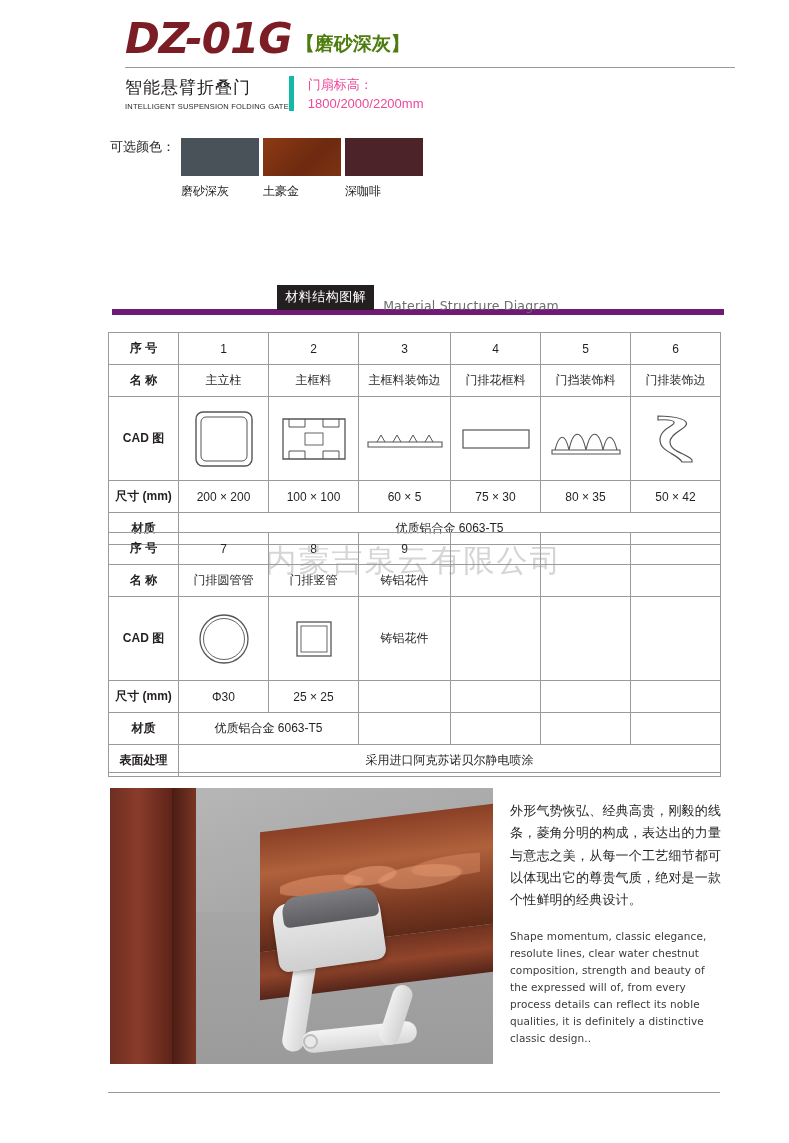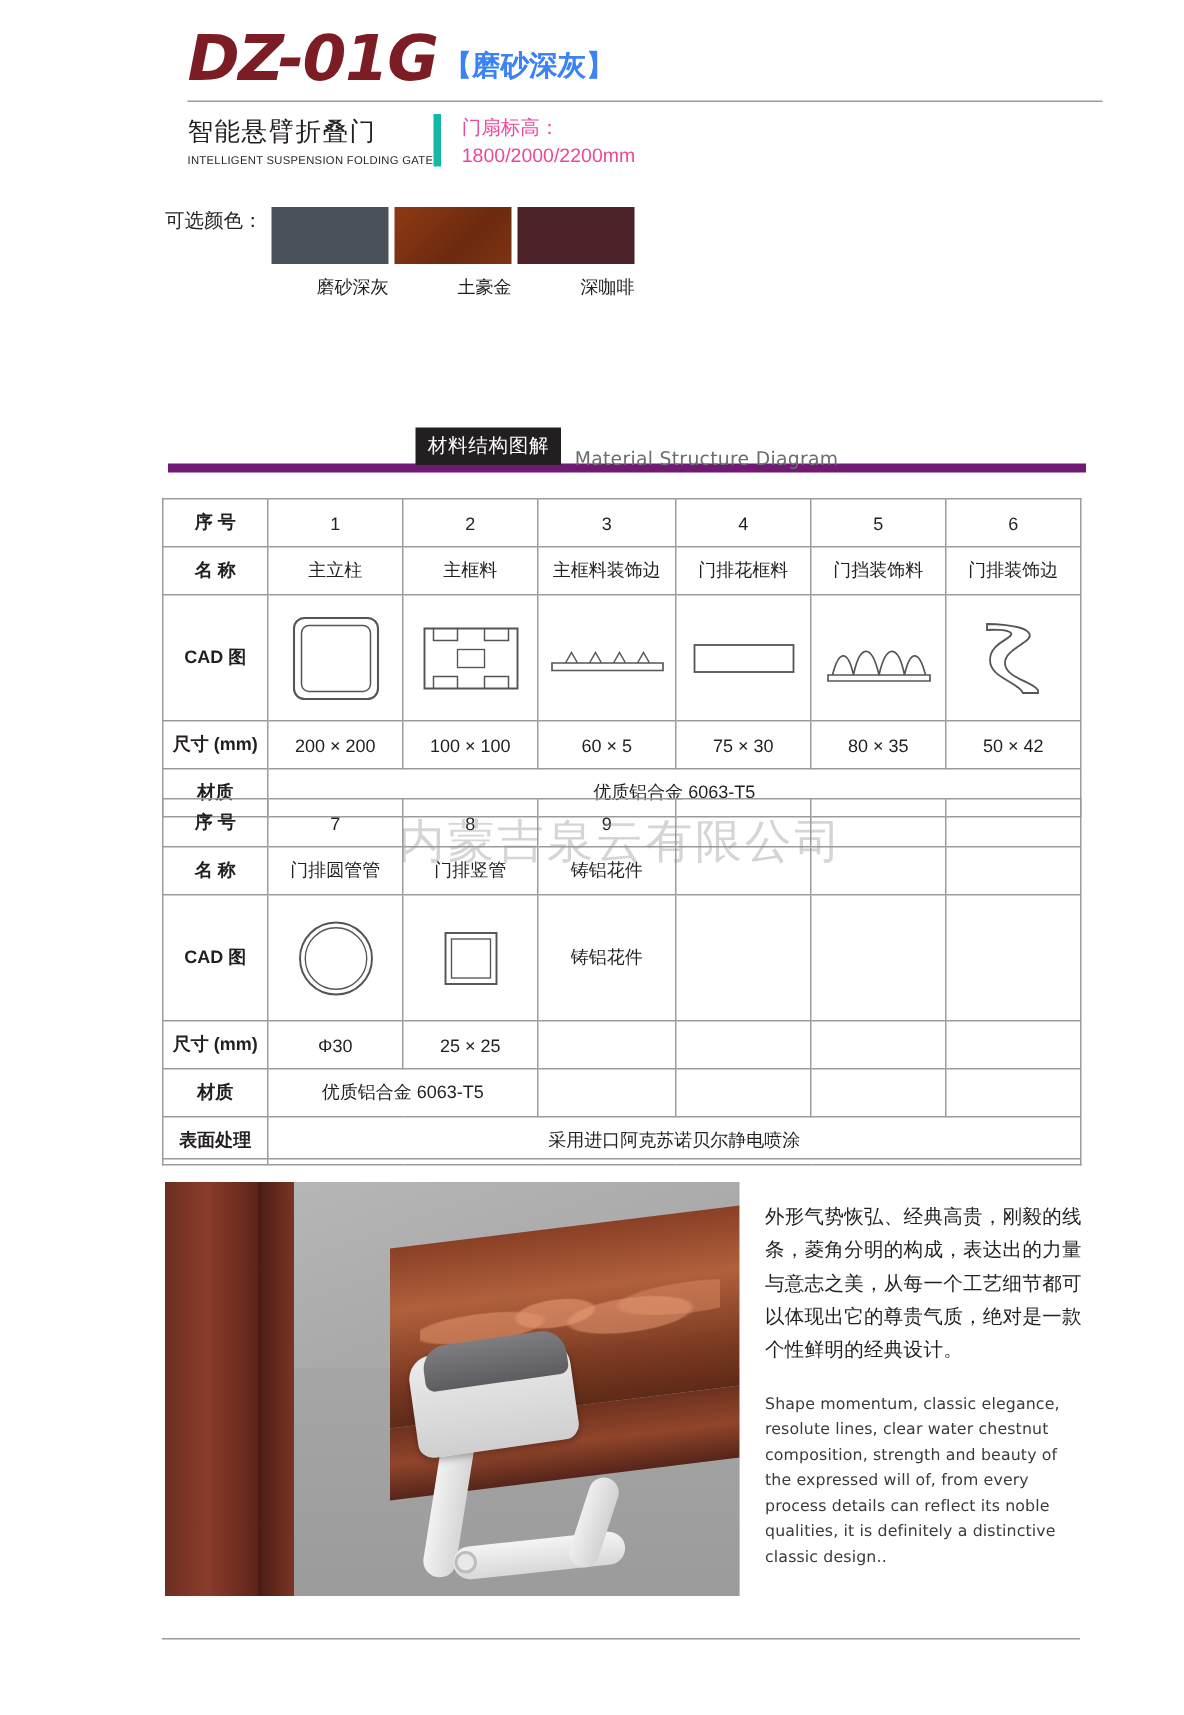--- a/index.html
+++ b/index.html
@@ -38,21 +38,21 @@
     font-family: "DejaVu Sans", sans-serif;
     font-size: 42px;
     font-weight: bold;
     font-style: italic;
     color: #7c1c24;
     letter-spacing: -1px;
     line-height: 1;
   }
   .finish {
     font-size: 19px;
-    color: #3b82f6;
+    color: #4d7c0f;
     padding-bottom: 3px;
     font-weight: bold;
     letter-spacing: 0px;
   }
   .hr-thin {
     border: none;
     border-top: 1px solid #9a9a9a;
     margin: 7px 0 0 0;
     width: 100%;
   }
@@ -96,21 +96,21 @@
     font-size: 13px;
     margin-top: 0;
     margin-right: 6px;
     white-space: nowrap;
   }
   .swatches {
     display: flex;
   }
   .swatch-box {
     width: 78px;
-    text-align: right;
+    text-align: left;
     margin-right: 4px;
   }
   .swatch {
     width: 78px;
     height: 38px;
     display: block;
   }
   .swatch-name {
     font-size: 12px;
     margin-top: 7px;

